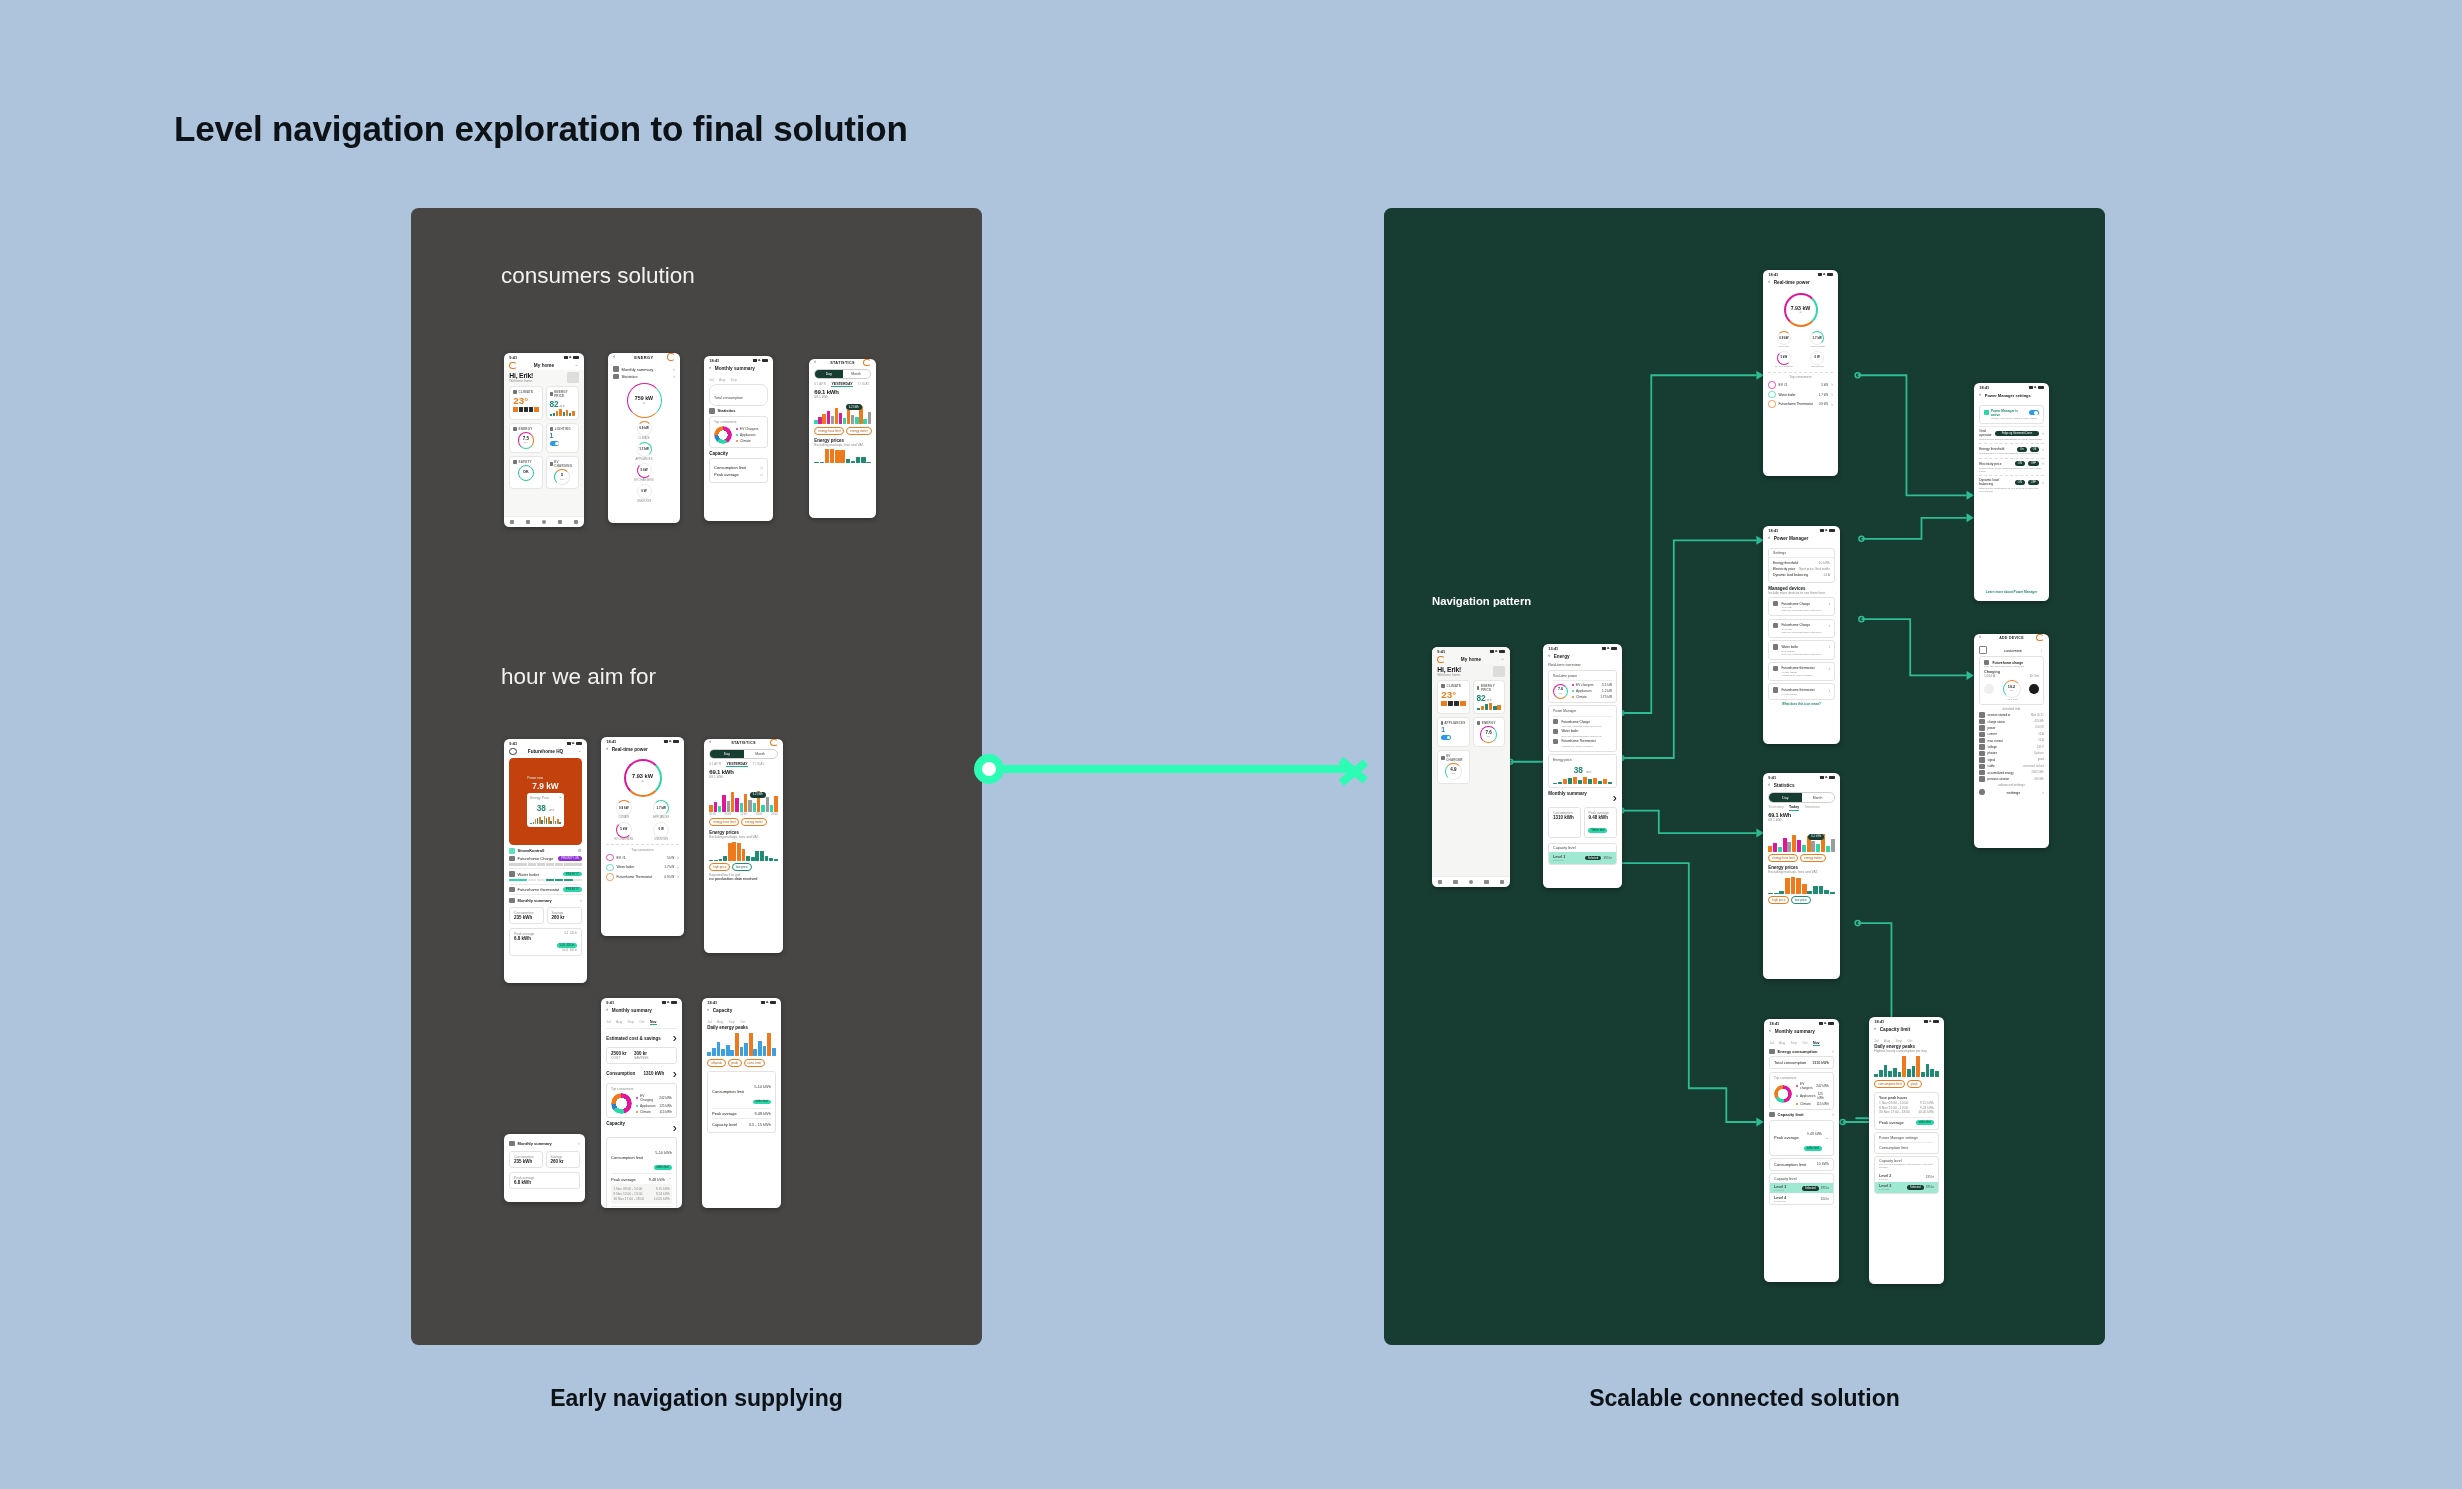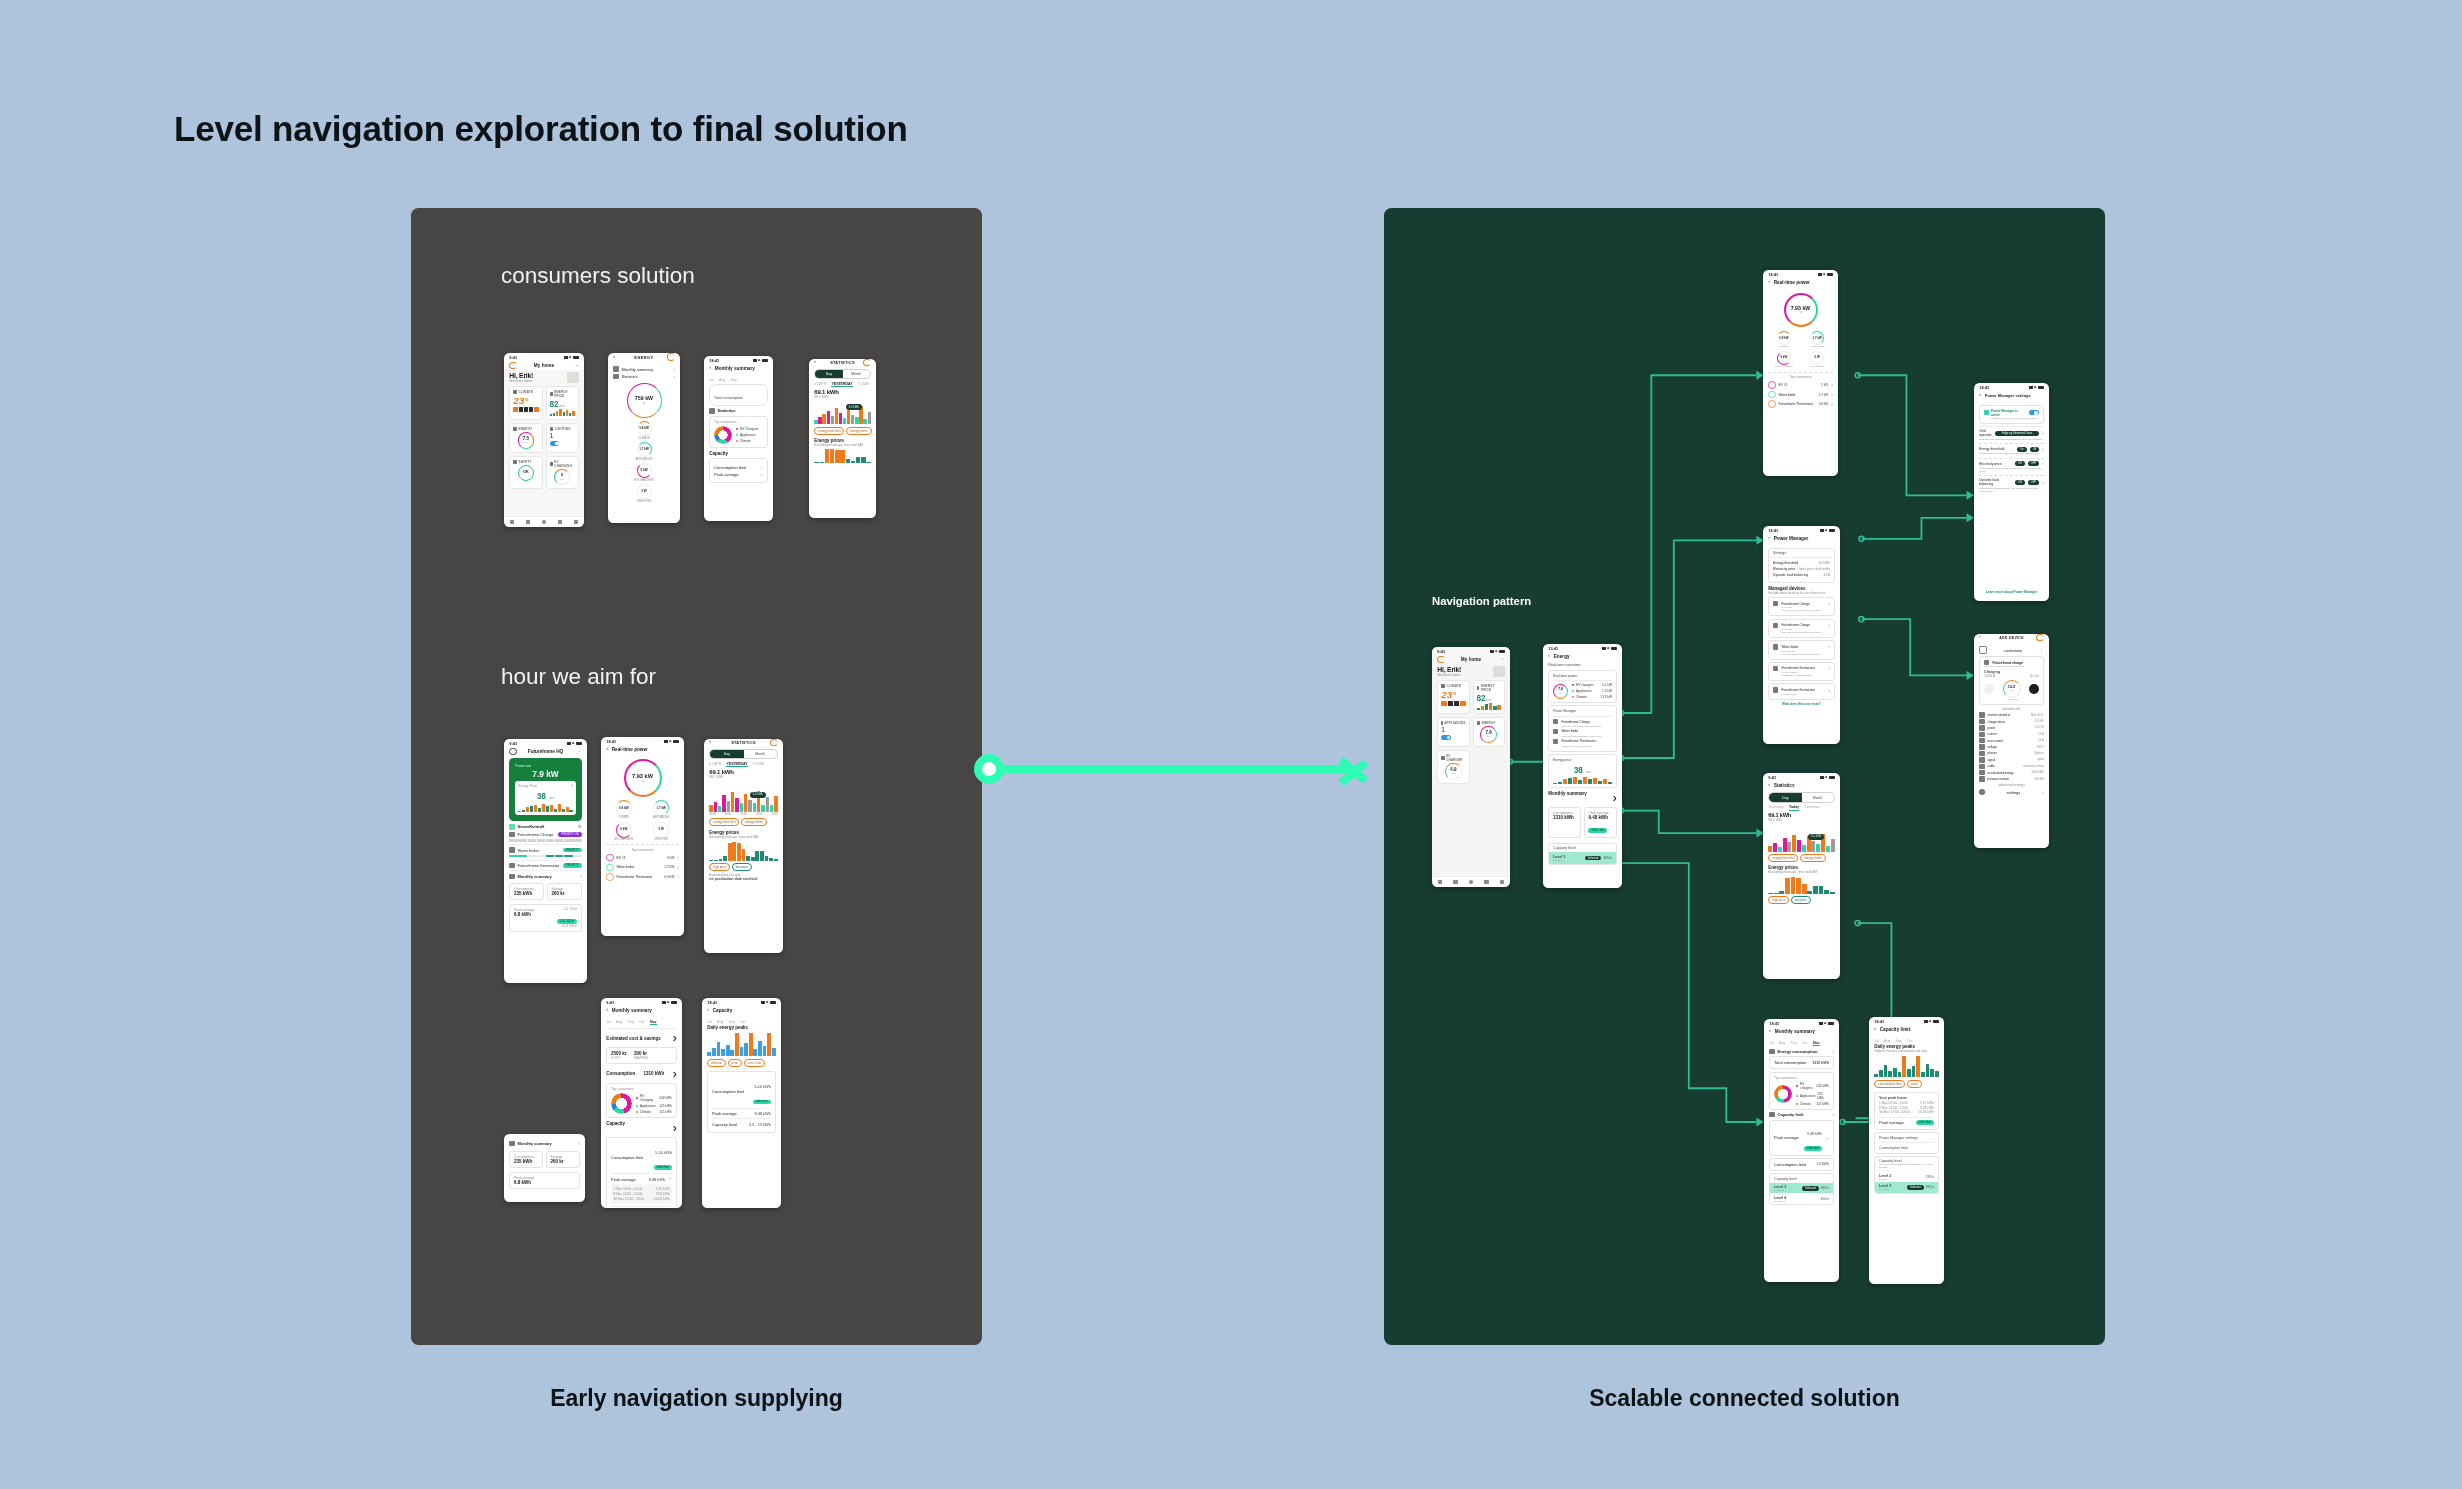--- a/index.html
+++ b/index.html
@@ -97,21 +97,21 @@
     border:0.6px solid #e6e6e4;border-radius:3.8px;padding:3px;background:#fff;}
   .tile .hd{display:flex;gap:1.5px;align-items:center;margin-bottom:1.5px;}
   .tile .hd b{font-size:3px;color:#6d6b69;font-weight:600;letter-spacing:0.2px;}
   .tile .hd i{width:3.8px;height:3.8px;background:#767472;border-radius:0.8px;display:block;}
 
   .ring{border-radius:50%;display:flex;align-items:center;justify-content:center;
     flex-direction:column;box-sizing:border-box;}
   .ring .v{font-size:4.5px;font-weight:bold;color:#1c1c1c;line-height:1;}
   .ring .u{font-size:2.4px;color:#8d8d8b;}
 
-  .big-num{font-size:9.8px;font-weight:bold;color:#ef7a1c;line-height:1;font-style:italic;}
+  .big-num{font-size:9.8px;font-weight:bold;color:#ef7a1c;line-height:1;}
   .price-num{font-size:8.3px;font-weight:bold;color:#1e8a72;line-height:1;}
 
   .bars{display:flex;align-items:flex-end;gap:0.8px;height:12px;}
   .bars span{flex:1;border-radius:0.4px;}
 
   .pill{display:inline-block;border:0.5px solid #ef7a1c;border-radius:6.8px;
     font-size:3px;color:#b65c12;padding:1px 3px;white-space:nowrap;}
   .pill.g{border-color:#1c8f74;color:#12705a;}
   .seg{display:flex;border:0.6px solid #cfcfcd;border-radius:6.8px;overflow:hidden;height:8.3px;}
   .seg div{flex:1;display:flex;align-items:center;justify-content:center;font-size:3.5px;color:#4c4a48;}
@@ -130,21 +130,21 @@
 
   .tbar{height:9.8px;border-top:0.6px solid #eee;display:flex;align-items:center;
     justify-content:space-around;flex:0 0 auto;}
   .tbar i{width:4.5px;height:4.5px;background:#6f6d6b;border-radius:0.8px;display:block;opacity:.8;}
 
   .donut{border-radius:50%;}
   .legend{display:flex;flex-direction:column;gap:1.9px;}
   .legend div{display:flex;align-items:center;gap:1.9px;font-size:3.2px;color:#3a3836;}
   .legend i{width:2.3px;height:2.3px;border-radius:50%;display:block;}
 
-  .hero{background:#15803d;border-radius:4.5px;padding:6px;margin:1.5px 0 3px;}
+  .hero{background:#c2410c;border-radius:4.5px;padding:18px;margin:1.5px 0 3px;}
   .hero .lb{font-size:3.2px;color:#d6f2e9;}
   .hero .vv{font-size:8.3px;color:#fff;font-weight:bold;text-align:center;margin:0.8px 0 2.3px;}
   .hero .inner{background:#fff;border-radius:3px;padding:3px;}
 
   .dash{border-bottom:0.6px dashed #dcdcda;margin:2.3px 0;}
   .hr{border-bottom:0.6px solid #ececea;margin:2.3px 0;}
 
   
   .conn{position:absolute;left:0;top:0;width:100%;height:100%;pointer-events:none;}
 </style>

